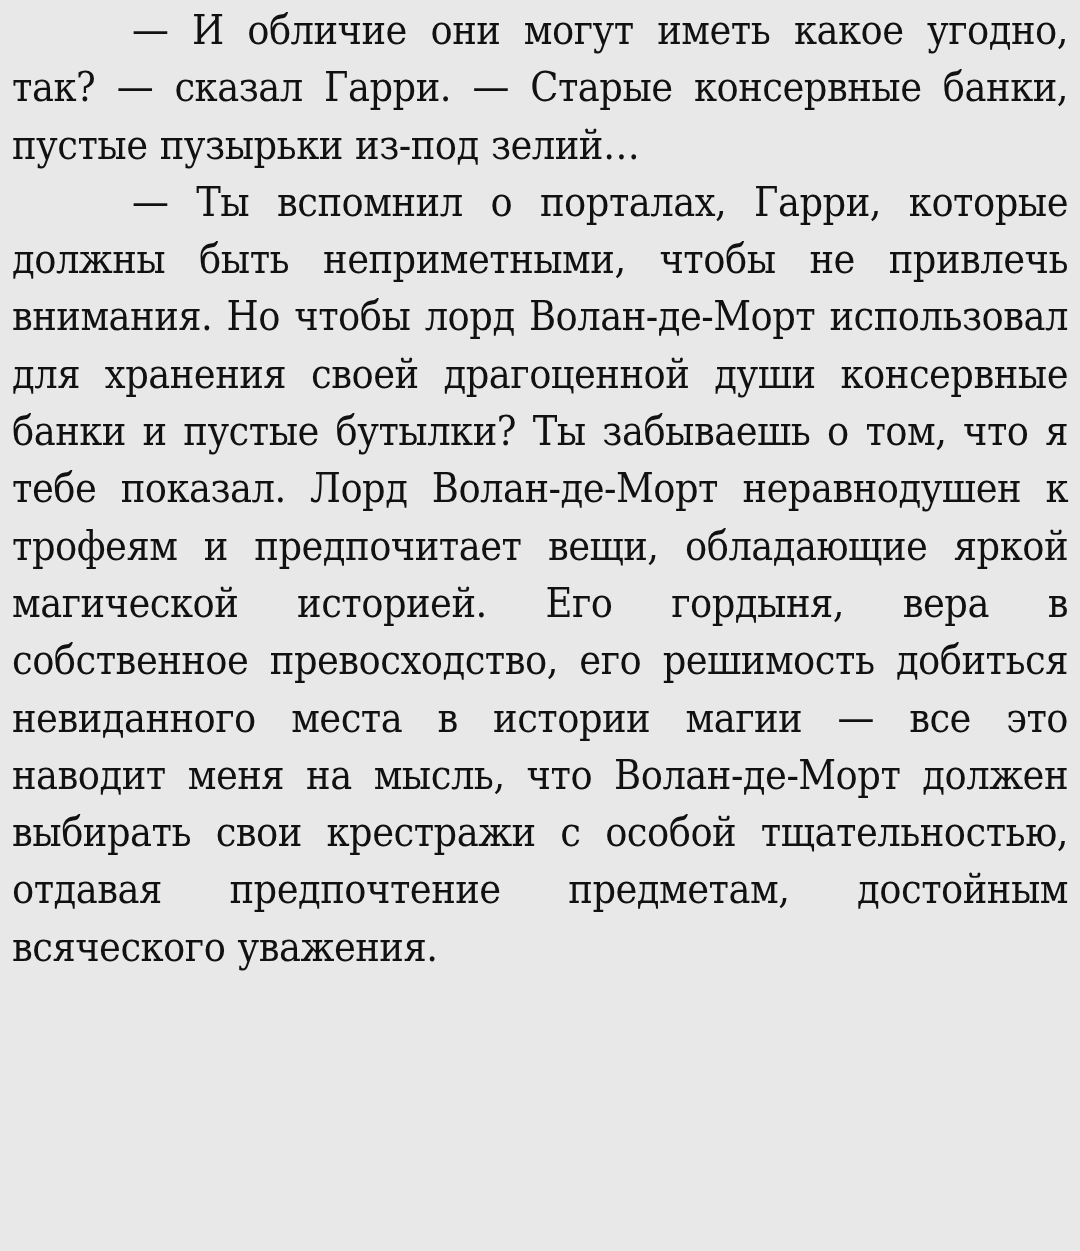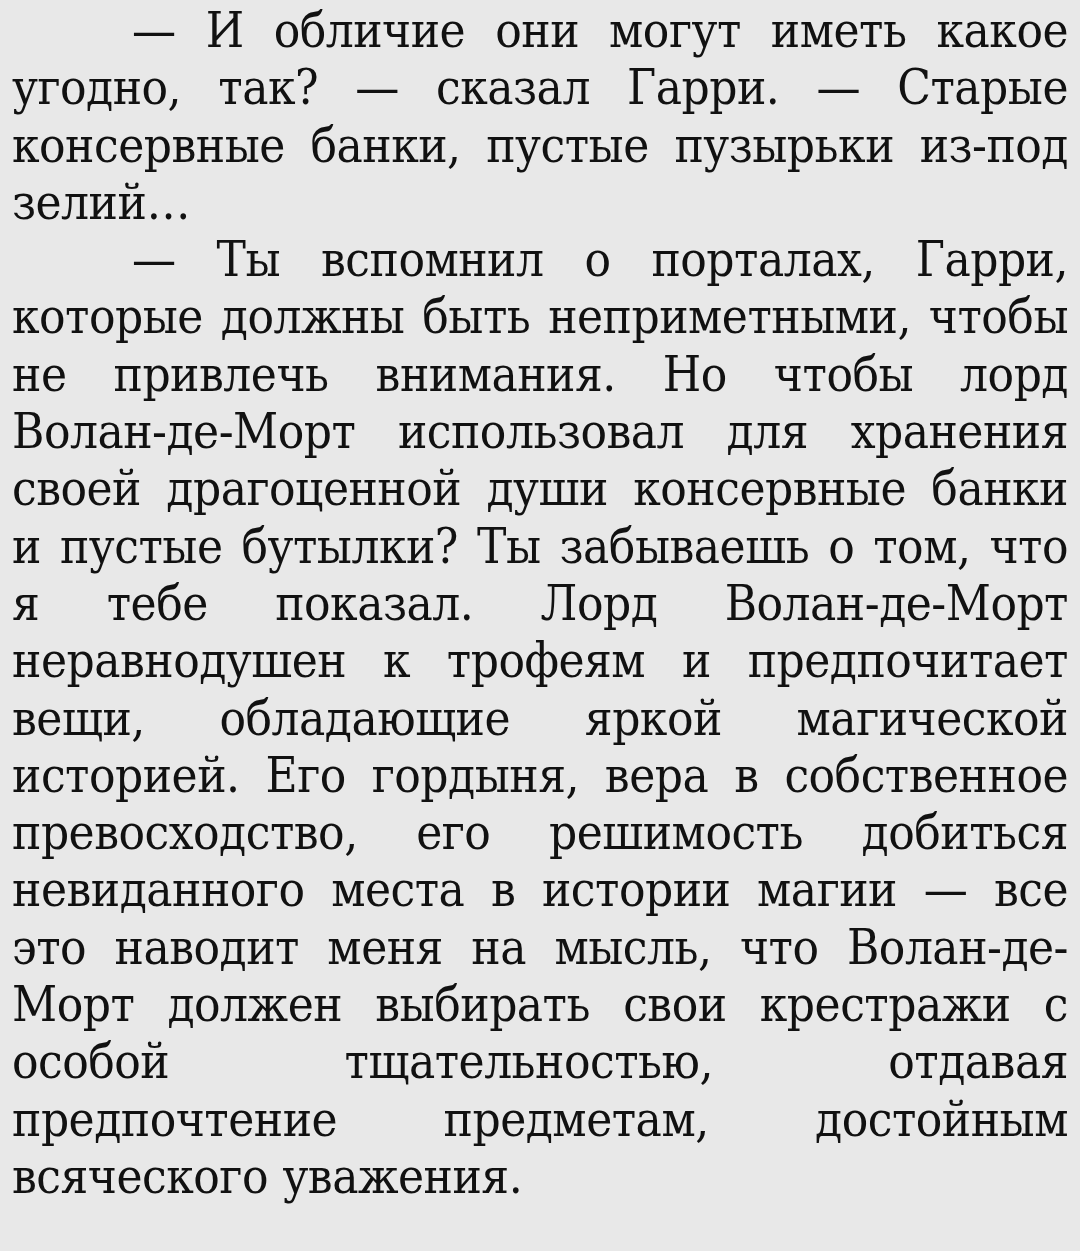--- a/index.html
+++ b/index.html
@@ -12,21 +12,21 @@
       background: #e8e8e8;
       overflow: hidden;
     }
     .reader-page {
       box-sizing: border-box;
       width: 1080px;
       height: 1251px;
       padding: 2px 12px 0 12px;
       font-family: "DejaVu Serif", "Liberation Serif", serif;
       font-stretch: condensed;
-      font-size: 49px;
+      font-size: 41px;
       line-height: 57.3px;
       color: #111111;
       text-align: justify;
       text-justify: inter-word;
       overflow: hidden;
     }
     .reader-page p {
       margin: 0;
       padding: 0;
       text-indent: 120px;

